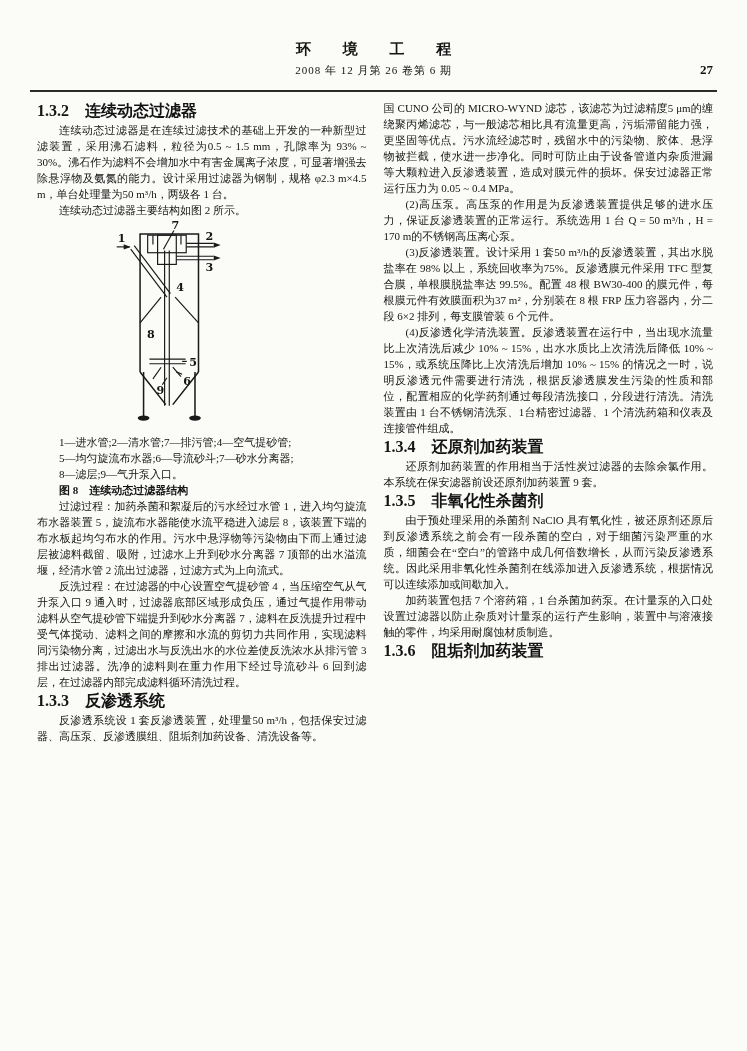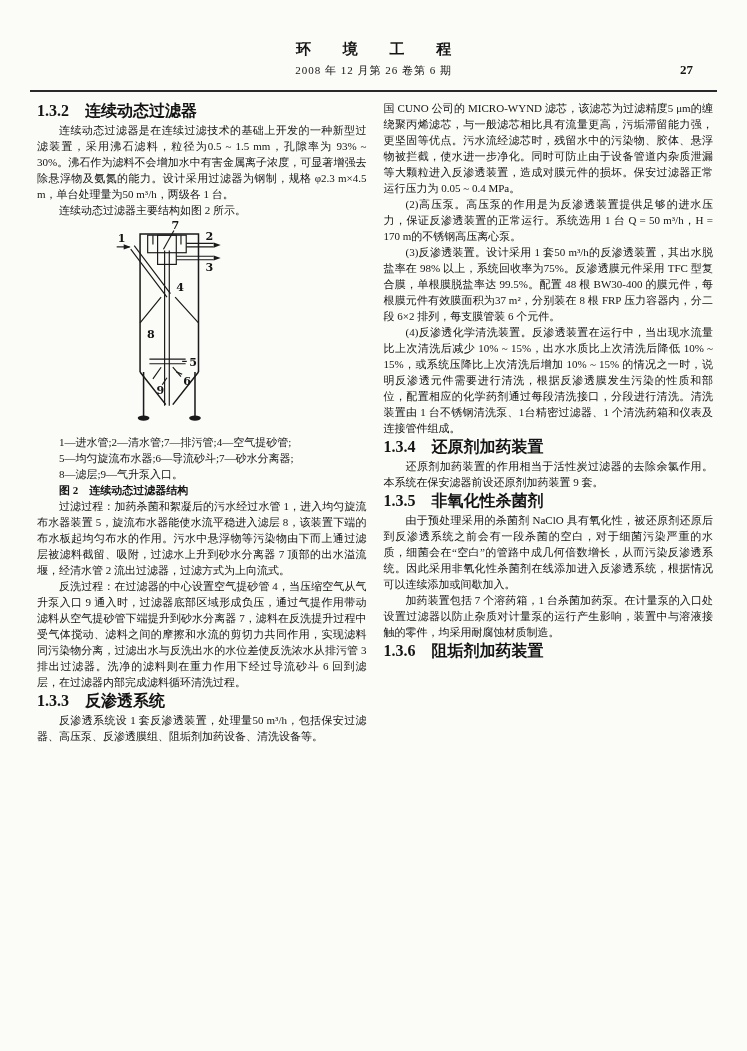--- a/index.html
+++ b/index.html
@@ -19,21 +19,21 @@
     position:absolute;left:30px;top:40px;width:687px;text-align:center;
   }
   .hdr .journal{
     font-size:15px;font-weight:bold;letter-spacing:14px;
     text-indent:14px; 
   }
   .hdr .issue{
     font-size:11px;margin-top:4px;letter-spacing:1px;
   }
   .hdr .pageno{
-    position:absolute;right:24px;top:22px;font-size:13px;font-weight:bold;
+    position:absolute;right:4px;top:22px;font-size:13px;font-weight:bold;
   }
   .hdr-rule{
     position:absolute;left:30px;top:90px;width:687px;height:0;
     border-top:2px solid #2a2a2a;
   }
   
   .cols{
     position:absolute;left:37px;top:100px;width:676px;
     display:flex;gap:17px;
   }
@@ -136,21 +136,21 @@
             <text x="59" y="141">6</text>
             <text x="49" y="8">7</text>
             <text x="28" y="101">8</text>
             <text x="36" y="149">9</text>
           </g>
         </svg>
       </div>
       <p class="figcap">1—进水管;2—清水管;7—排污管;4—空气提砂管;</p>
       <p class="figcap">5—均匀旋流布水器;6—导流砂斗;7—砂水分离器;</p>
       <p class="figcap">8—滤层;9—气升泵入口。</p>
-      <p class="figtitle">图 2　连续动态过滤器结构</p>
+      <p class="figtitle">图 8　连续动态过滤器结构</p>
 
       <p>过滤过程：加药杀菌和絮凝后的污水经过水管 1，进入均匀旋流布水器装置 5，旋流布水器能使水流平稳进入滤层 8，该装置下端的布水板起均匀布水的作用。污水中悬浮物等污染物由下而上通过滤层被滤料截留、吸附，过滤水上升到砂水分离器 7 顶部的出水溢流堰，经清水管 2 流出过滤器，过滤方式为上向流式。</p>
       <p>反洗过程：在过滤器的中心设置空气提砂管 4，当压缩空气从气升泵入口 9 通入时，过滤器底部区域形成负压，通过气提作用带动滤料从空气提砂管下端提升到砂水分离器 7，滤料在反洗提升过程中受气体搅动、滤料之间的摩擦和水流的剪切力共同作用，实现滤料同污染物分离，过滤出水与反洗出水的水位差使反洗浓水从排污管 3 排出过滤器。洗净的滤料则在重力作用下经过导流砂斗 6 回到滤层，在过滤器内部完成滤料循环清洗过程。</p>
       <h3>1.3.3　反渗透系统</h3>
       <p>反渗透系统设 1 套反渗透装置，处理量50 m³/h，包括保安过滤器、高压泵、反渗透膜组、阻垢剂加药设备、清洗设备等。</p>
 
     </div>
 
     <div class="col">
       <p class="cont">国 CUNO 公司的 MICRO-WYND 滤芯，该滤芯为过滤精度5 μm的缠绕聚丙烯滤芯，与一般滤芯相比具有流量更高，污垢滞留能力强，更坚固等优点。污水流经滤芯时，残留水中的污染物、胶体、悬浮物被拦截，使水进一步净化。同时可防止由于设备管道内杂质泄漏等大颗粒进入反渗透装置，造成对膜元件的损坏。保安过滤器正常运行压力为 0.05 ~ 0.4 MPa。</p>

